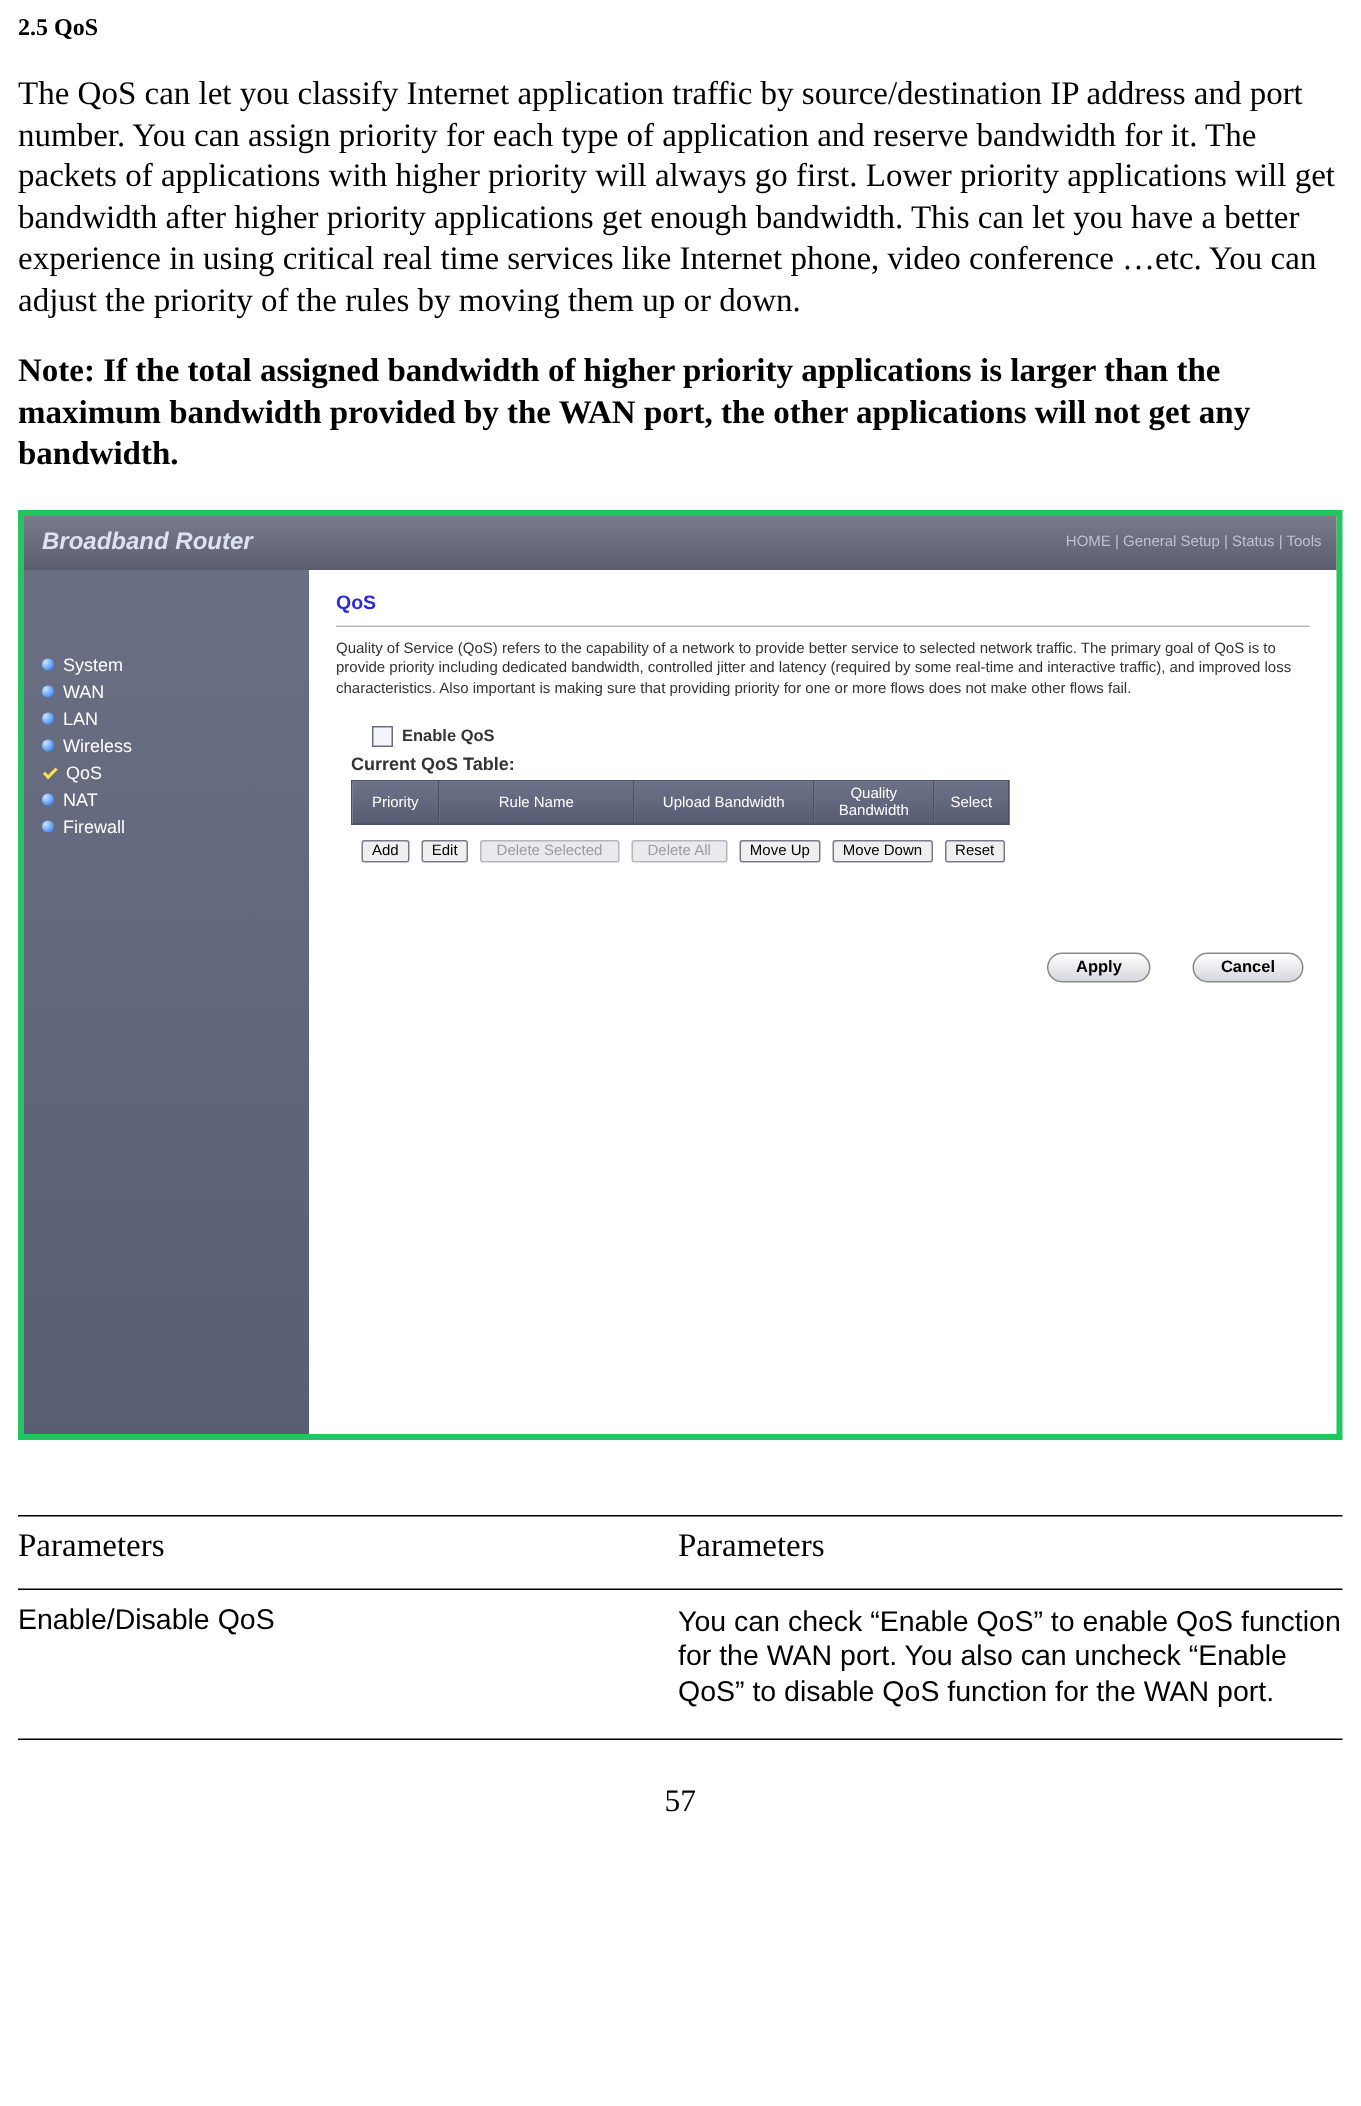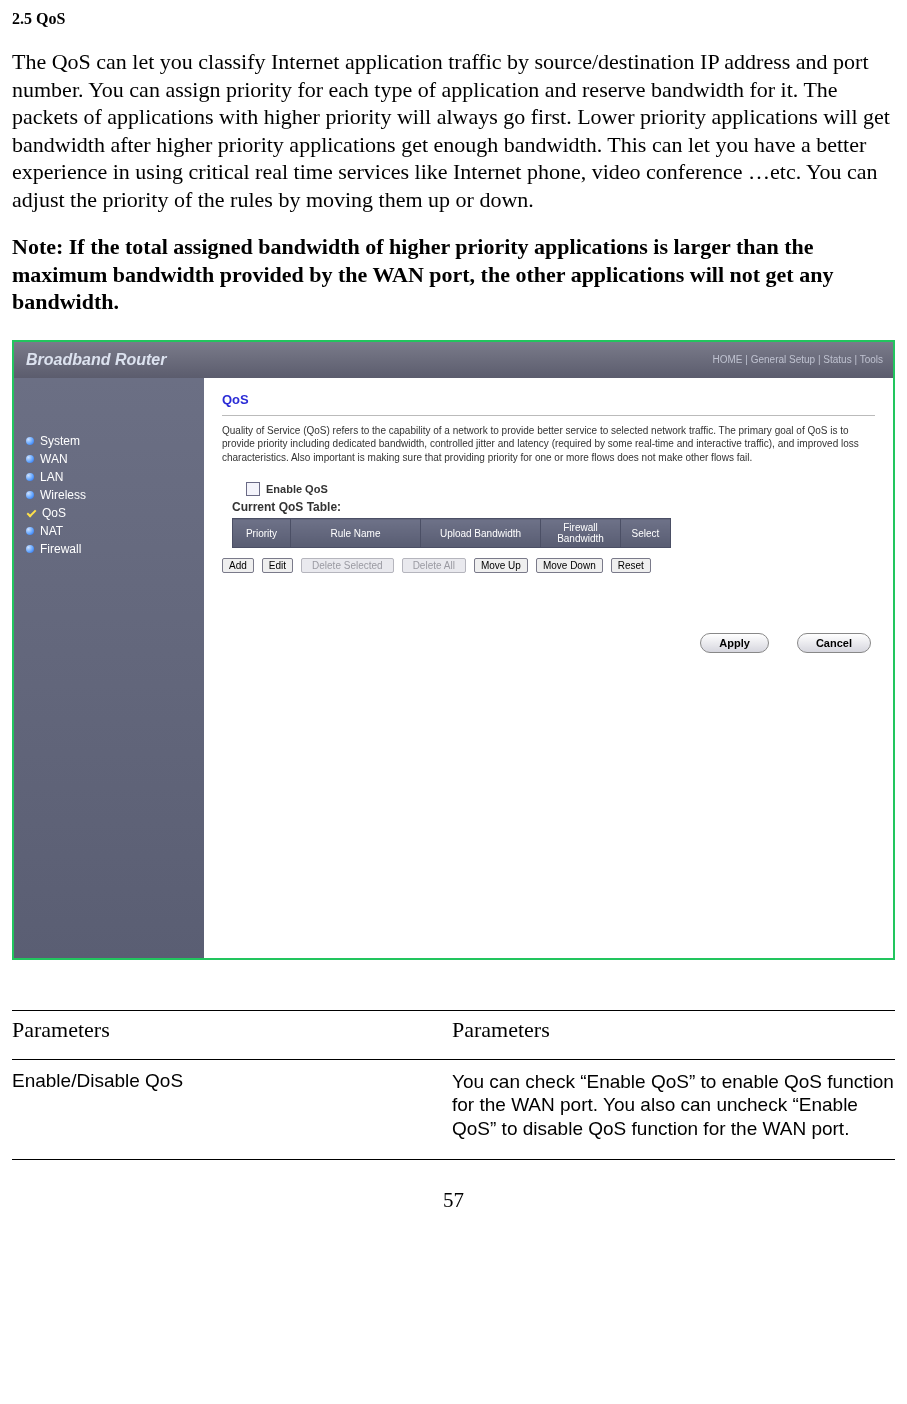--- a/index.html
+++ b/index.html
@@ -11,21 +11,21 @@
     width: 907px;
     margin: 0 auto;
     padding: 10px 12px 0 12px;
   }
   .section-title { font-weight: bold; font-size: 16px; margin-bottom: 20px; }
   .para { margin-bottom: 20px; line-height: 1.25; }
   .note { font-weight: bold; line-height: 1.25; margin-bottom: 24px; }
 
   
   .screenshot {
-    border: 2px solid #22c55e;
+    border: 4px solid #22c55e;
     background: #fff;
     font-family: Arial, Helvetica, sans-serif;
     font-size: 11px;
     color: #333;
     margin-bottom: 50px;
     height: 620px;
     position: relative;
   }
   .ss-header {
     background: linear-gradient(#7a7b8a, #5b5c6d);
@@ -85,21 +85,21 @@
   .qos-table th {
     background: linear-gradient(#6e7288, #585c72);
     color: #fff;
     font-weight: normal;
     font-size: 10px;
     border: 1px solid #4b4f65;
     padding: 3px 10px;
     text-align: center;
   }
   .qos-btn-row {
-    display: flex; gap: 8px; margin: 10px 0 0 0; align-items: center;
+    display: flex; gap: 8px; margin: 10px 0 0 17px; align-items: center;
   }
   .btn-small {
     font-size: 10px;
     padding: 1px 6px;
     background: #efefef;
     border: 1px solid #7a7a8a;
     border-radius: 2px;
     cursor: pointer;
   }
   .btn-gray {
@@ -212,21 +212,21 @@
         <span>Enable QoS</span>
       </div>
       <div class="qos-table-label">Current QoS Table:</div>
 
       <table class="qos-table">
         <tbody>
             <tr>
           <th style="width:58px">Priority</th>
           <th style="width:130px">Rule Name</th>
           <th style="width:120px">Upload Bandwidth</th>
-          <th style="width:80px">Firewall Bandwidth</th>
+          <th style="width:80px">Quality Bandwidth</th>
           <th style="width:50px">Select</th>
         </tr>
       </tbody>
         </table>
 
       <div class="qos-btn-row">
         <button class="btn-small">Add</button>
         <button class="btn-small">Edit</button>
         <button class="btn-gray">Delete Selected</button>
         <button class="btn-gray">Delete All</button>

